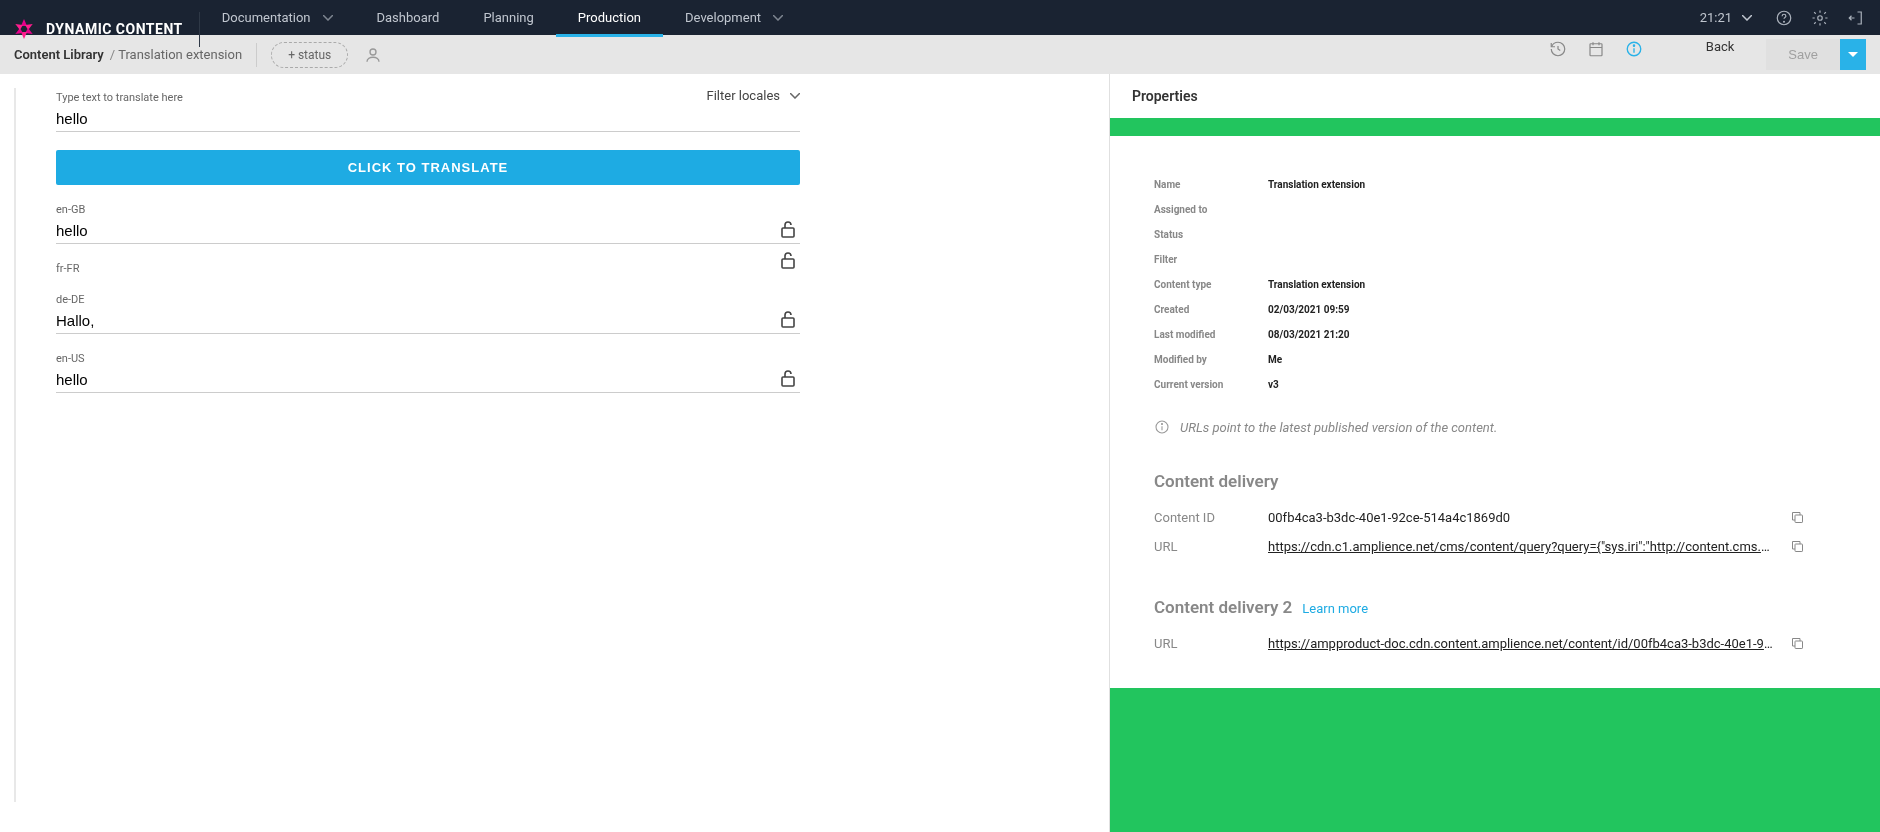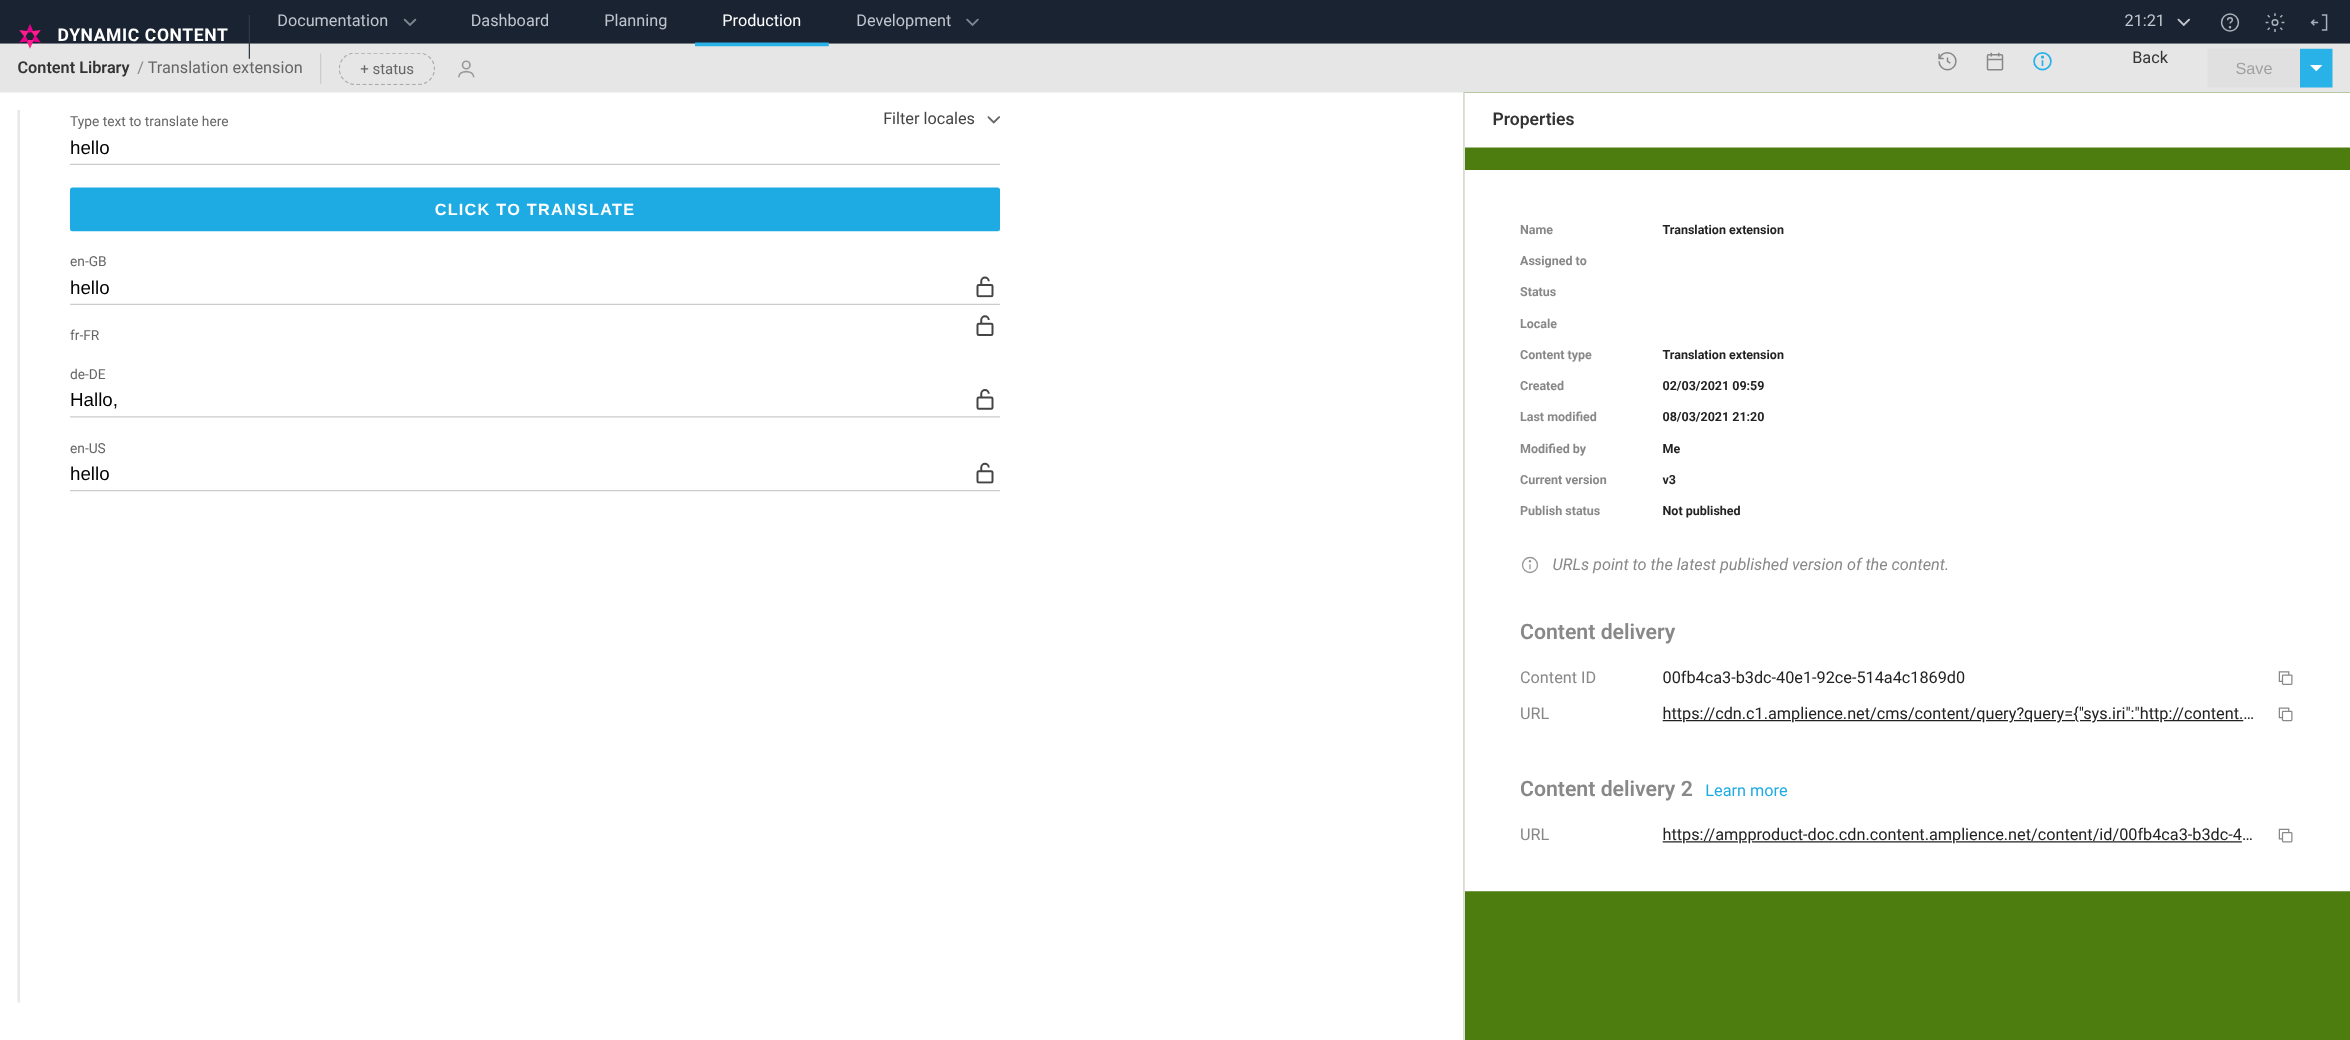--- a/index.html
+++ b/index.html
@@ -44,21 +44,21 @@
   .form-area { flex: 1; max-width: 744px; }
   .filter-row { display: flex; justify-content: flex-end; align-items: center; color: #444; font-size: 13px; margin-bottom: -12px; padding-right: 0; }
   .filter-row span:first-child { margin-right: 10px; }
   .field-label { font-size: 11px; color: #666; margin-top: 18px; display: block; }
   .text-input { width: 100%; border: none; border-bottom: 1px solid #ccc; padding: 6px 0 4px; font-size: 15px; background: transparent; outline: none; }
   .translate-btn { width: 100%; background: #1eabe3; color: #fff; border: none; padding: 10px 0; font-size: 13px; font-weight: 600; letter-spacing: 1px; margin-top: 18px; cursor: pointer; border-radius: 2px; }
   .locale-row { position: relative; }
   .lock-icon { position: absolute; right: 4px; bottom: 6px; color: #444; }
 
   
-  .right-pane { width: 709px; border-left: 1px solid #e0e0e0; background: #4d7c0f; overflow-y: auto; }
+  .right-pane { width: 771px; border-left: 1px solid #e0e0e0; background: #22c55e; overflow-y: auto; }
   .panel-header { background: #fff; padding: 14px 22px; font-weight: 600; font-size: 14px; }
   .panel-card { background: #fff; margin: 18px 0 0 0; padding: 36px 44px 30px; }
   .prop-row { display: flex; padding: 7px 0; font-size: 10px; font-weight: bold; }
   .prop-label { width: 114px; color: #888; flex-shrink: 0; }
   .prop-value { color: #222; }
   .info-note { display: flex; align-items: center; gap: 10px; color: #888; font-style: italic; font-size: 13px; margin-top: 22px; }
   .section-head { font-size: 17px; color: #888; font-weight: 600; margin-top: 36px; margin-bottom: 12px; display: flex; align-items: baseline; gap: 10px; }
   .learn-more { color: #1eabe3; font-size: 13px; font-weight: 400; cursor: pointer; }
   .url-row { display: flex; align-items: center; padding: 7px 0; font-size: 13px; }
   .url-label { width: 114px; color: #888; flex-shrink: 0; }
@@ -247,21 +247,21 @@
         </div>
       <div class="prop-row">
           <span class="prop-label">Assigned to</span>
           <span class="prop-value"></span>
         </div>
       <div class="prop-row">
           <span class="prop-label">Status</span>
           <span class="prop-value"></span>
         </div>
       <div class="prop-row">
-          <span class="prop-label">Locale</span>
+          <span class="prop-label">Filter</span>
           <span class="prop-value"></span>
         </div>
       <div class="prop-row">
           <span class="prop-label">Content type</span>
           <span class="prop-value">Translation extension</span>
         </div>
       <div class="prop-row">
           <span class="prop-label">Created</span>
           <span class="prop-value">02/03/2021 09:59</span>
         </div>
@@ -269,24 +269,20 @@
           <span class="prop-label">Last modified</span>
           <span class="prop-value">08/03/2021 21:20</span>
         </div>
       <div class="prop-row">
           <span class="prop-label">Modified by</span>
           <span class="prop-value">Me</span>
         </div>
       <div class="prop-row">
           <span class="prop-label">Current version</span>
           <span class="prop-value">v3</span>
-        </div>
-      <div class="prop-row">
-          <span class="prop-label">Publish status</span>
-          <span class="prop-value">Not published</span>
         </div>
 
       <div class="info-note">
         <svg width="16" height="16" viewBox="0 0 24 24" fill="none" stroke="#999" stroke-width="1.6">
             <circle cx="12" cy="12" r="9"></circle>
             <path d="M12 11v6"></path>
             <circle cx="12" cy="7.5" r="0.8" fill="#999"></circle>
           </svg>
         <span>URLs point to the latest published version of the content.</span>
       </div>

